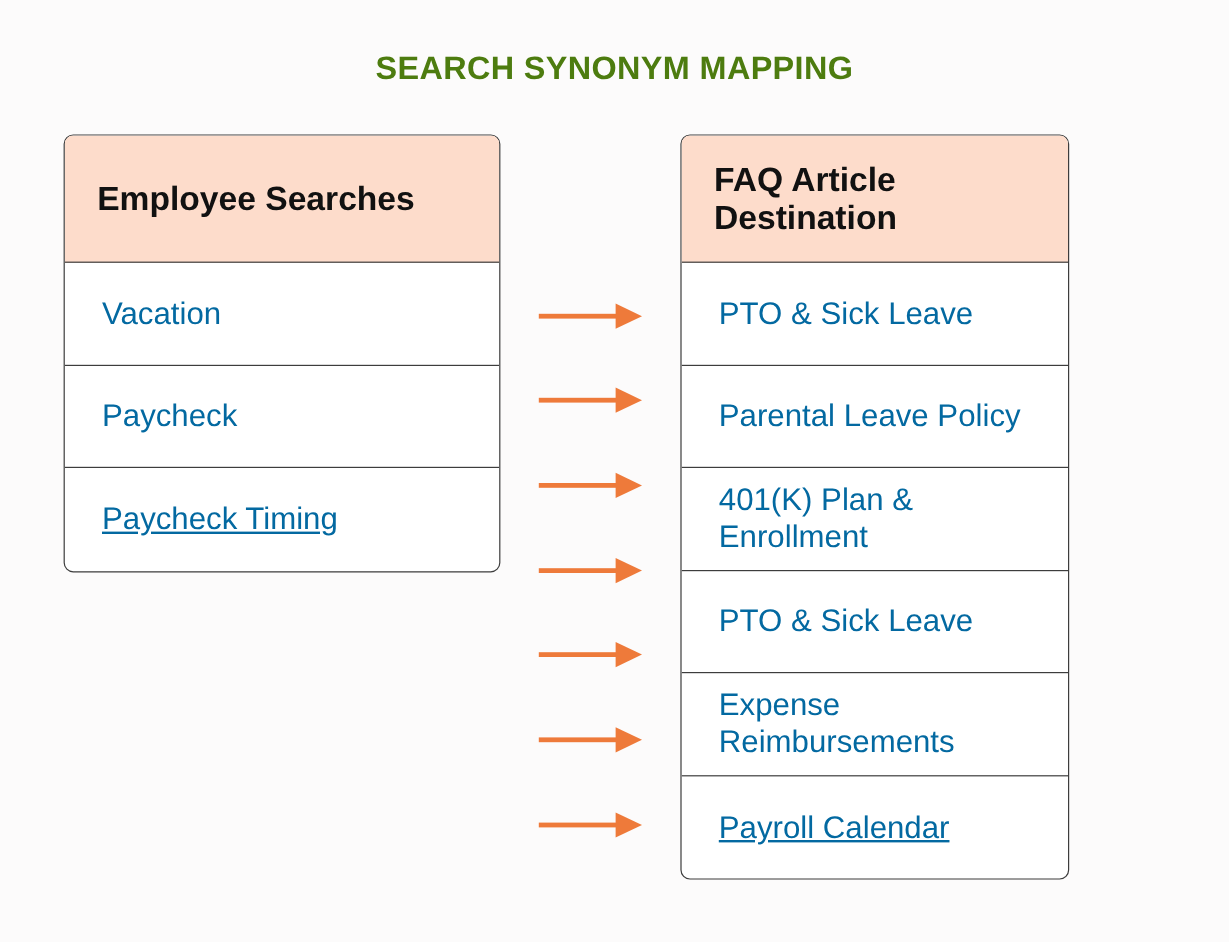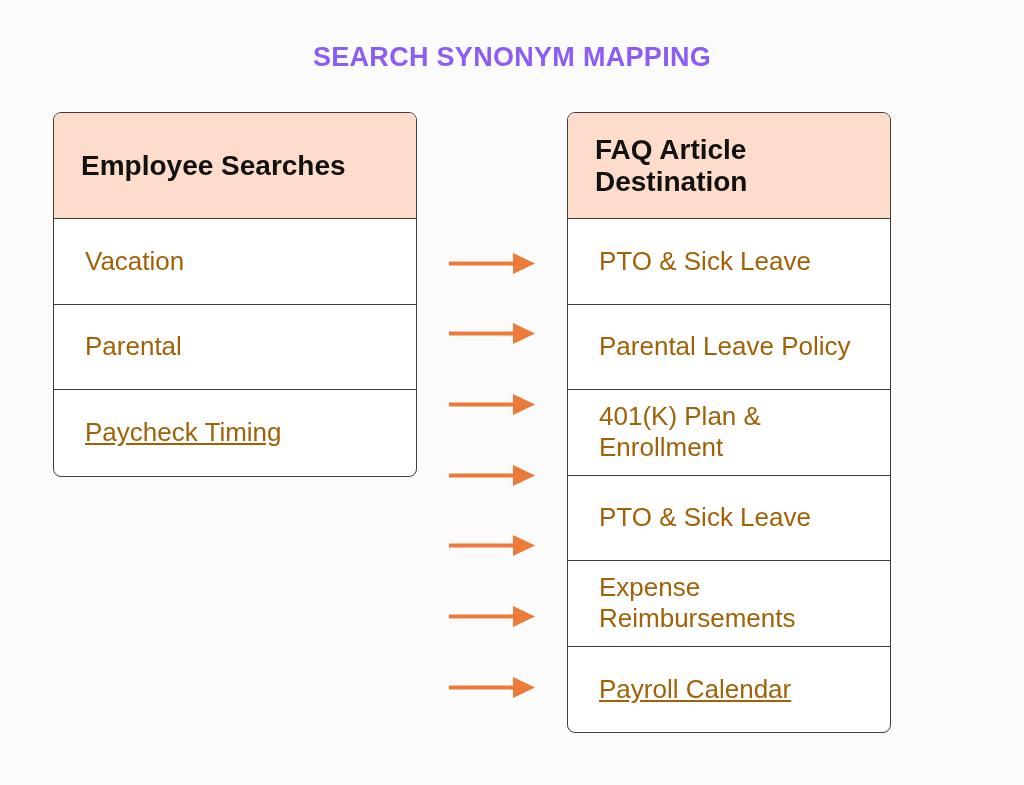--- a/index.html
+++ b/index.html
@@ -16,21 +16,21 @@
     }
     .title {
       position: absolute;
       top: 42px;
       left: 0;
       width: 1024px;
       text-align: center;
       font-size: 27px;
       font-weight: 700;
       letter-spacing: 0.3px;
-      color: #8b5cf6;
+      color: #4d7c0f;
     }
     .table {
       position: absolute;
       top: 112px;
       border: 1.5px solid #3d3d3d;
       border-radius: 8px;
       background: #ffffff;
       overflow: hidden;
       box-sizing: border-box;
     }
@@ -48,21 +48,21 @@
       font-weight: 700;
       color: #111111;
     }
     .row {
       height: 85.5px;
       box-sizing: border-box;
       display: flex;
       align-items: center;
       padding-left: 31px;
       font-size: 26px;
-      color: #a16207;
+      color: #0369a1;
       border-bottom: 1.5px solid #3d3d3d;
     }
     .row:last-child { border-bottom: none; text-decoration: underline; }
     .arrows {
       position: absolute;
       left: 445px;
       top: 0;
       width: 100px;
       height: 785px;
     }
@@ -74,21 +74,21 @@
     }
   </style>
 </head>
 <body>
 
 <div class="title">SEARCH SYNONYM MAPPING</div>
 
 <div class="table left">
   <div class="thead">Employee Searches</div>
   <div class="row">Vacation</div>
-  <div class="row">Parental</div>
+  <div class="row">Paycheck</div>
   <div class="row">Paycheck Timing</div>
 </div>
 
 <div class="arrows" id="arrows">
     <div class="arrow" style="top: 251px;"><svg width="95" height="24" viewBox="0 0 95 24">
         <rect x="4" y="10.5" width="66" height="4" fill="#EE7A3A"></rect>
         <polygon points="68,2 90,12.5 68,23" fill="#EE7A3A"></polygon>
       </svg></div>
     <div class="arrow" style="top: 321px;"><svg width="95" height="24" viewBox="0 0 95 24">
         <rect x="4" y="10.5" width="66" height="4" fill="#EE7A3A"></rect>

